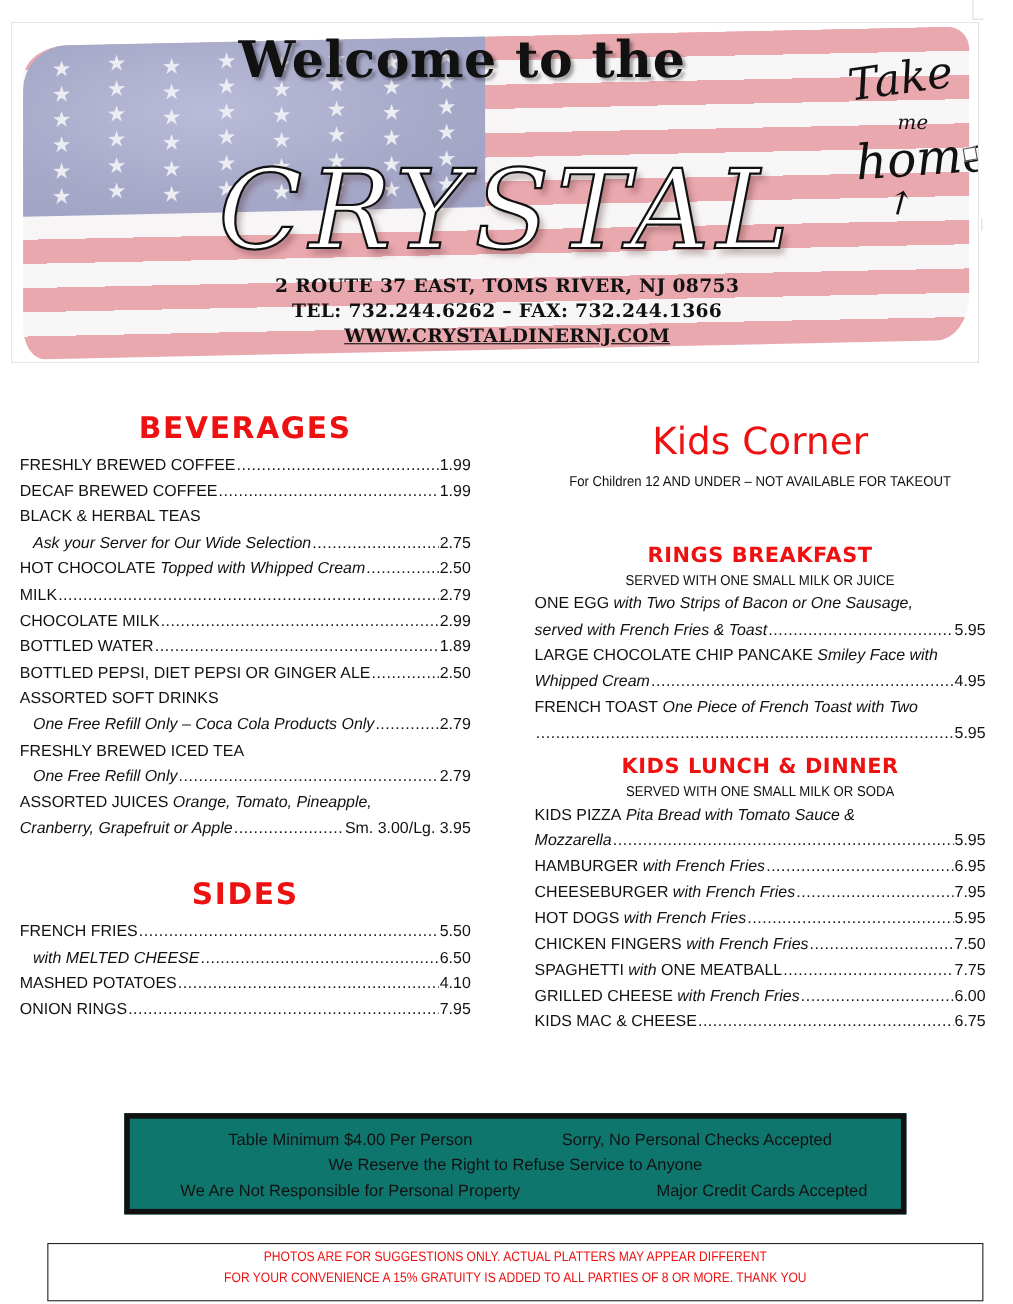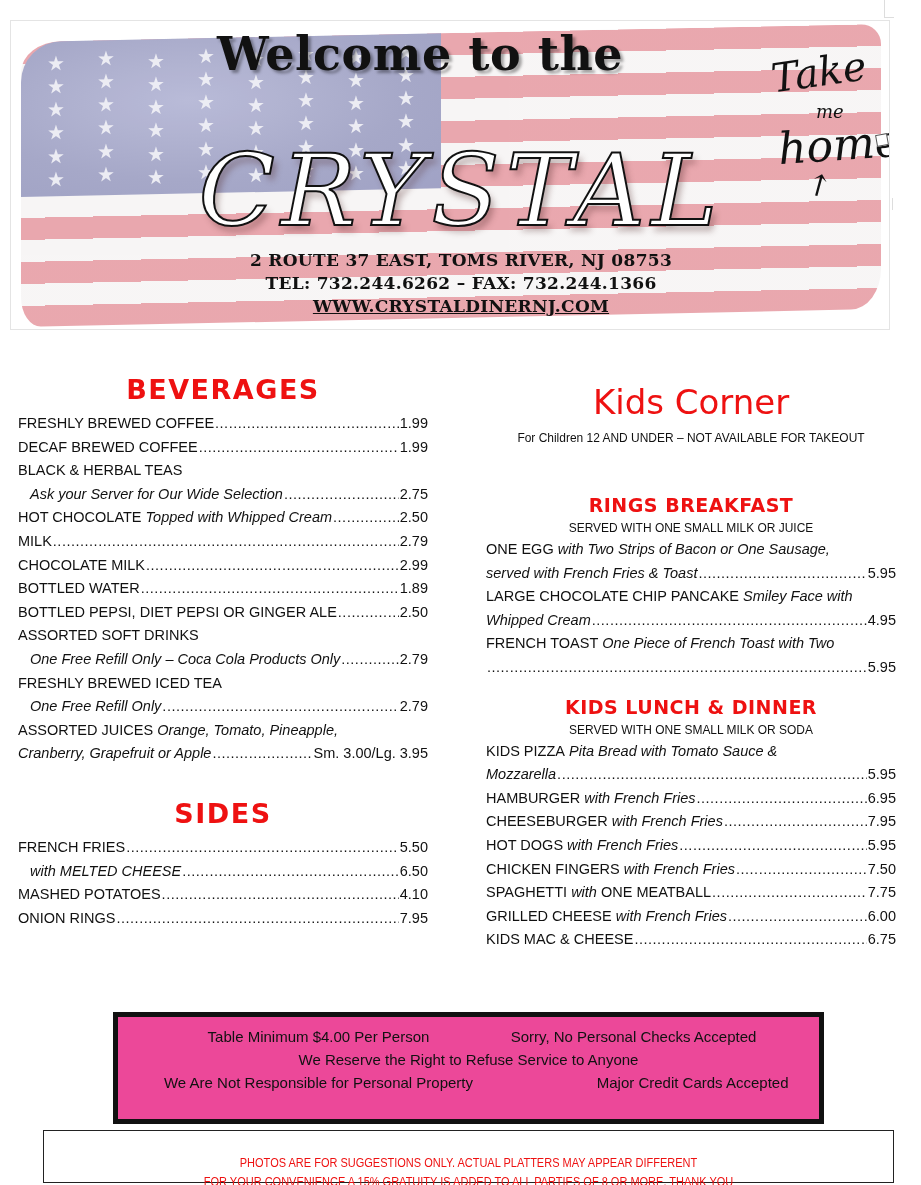--- a/index.html
+++ b/index.html
@@ -105,36 +105,36 @@
       font-family: "Liberation Sans", sans-serif; font-size: 13px; text-align: center;
       line-height: 20px; margin-top: 2px; transform: scaleX(0.92);
     }
     .served-note {
       font-family: "Liberation Sans", sans-serif; font-size: 13px; text-align: center;
       line-height: 20px; transform: scaleX(0.92);
     }
 
     
     .policy {
-      position: absolute; left: 113px; top: 1012px; width: 711px; height: 112px;
-      background: #ec4899; border: 5px solid #111; padding-top: 8px;
+      position: absolute; left: 113px; top: 1012px; width: 711px; height: 92px;
+      background: #0f766e; border: 5px solid #111; padding-top: 8px;
       font-size: 15px; color: #111;
     }
     .policy-row { display: flex; justify-content: center; line-height: 23px; }
     .policy-row span { display: inline-block; }
     .policy-row.r1 span:first-child { width: 330px; text-align: center; }
     .policy-row.r1 span:last-child { width: 300px; text-align: center; }
     .policy-row.r2 span:first-child { width: 380px; text-align: center; }
     .policy-row.r2 span:last-child { width: 300px; text-align: right; padding-right: 20px; }
 
     
     .notice {
       position: absolute; left: 43px; top: 1130px; width: 851px; height: 53px;
       border: 1px solid #222; text-align: center; color: #ee1111;
-      font-size: 12.5px; line-height: 19px; padding-top: 23px;
+      font-size: 12.5px; line-height: 19px; padding-top: 2px;
     }
     .notice div { transform: scaleX(0.88); }
   </style>
 </head>
 <body>
 
 <div class="corner-mark" style="left:884px;top:0;width:10px;height:18px;"></div>
 <div class="banner">
   <div class="flag">
     <div class="canton">
@@ -320,21 +320,21 @@
         <span class="dots"></span>
         <span class="price">4.95</span>
       </div>
     <div class="item"><span class="name">FRENCH TOAST</span>&nbsp;<span class="desc">One Piece of French Toast with Two</span></div>
     <div class="item">
         <span class="dots"></span>
         <span class="price">5.95</span>
       </div>
   </div>
 
-  <div class="section-title kids-sub" style="margin-top:14px;">KIDS LUNCH &amp; DINNER</div>
+  <div class="section-title kids-sub" style="margin-top:4px;">KIDS LUNCH &amp; DINNER</div>
   <div class="served-note">SERVED WITH ONE SMALL MILK OR SODA</div>
   <div>
     <div class="item"><span class="name">KIDS PIZZA</span>&nbsp;<span class="desc">Pita Bread with Tomato Sauce &amp;</span></div>
     <div class="item">
         <span class="desc">Mozzarella</span>
         <span class="dots"></span>
         <span class="price">5.95</span>
       </div>
     <div class="item"><span class="name">HAMBURGER</span>&nbsp;<span class="desc">with French Fries</span><span class="dots"></span><span class="price">6.95</span></div>
     <div class="item"><span class="name">CHEESEBURGER</span>&nbsp;<span class="desc">with French Fries</span><span class="dots"></span><span class="price">7.95</span></div>

